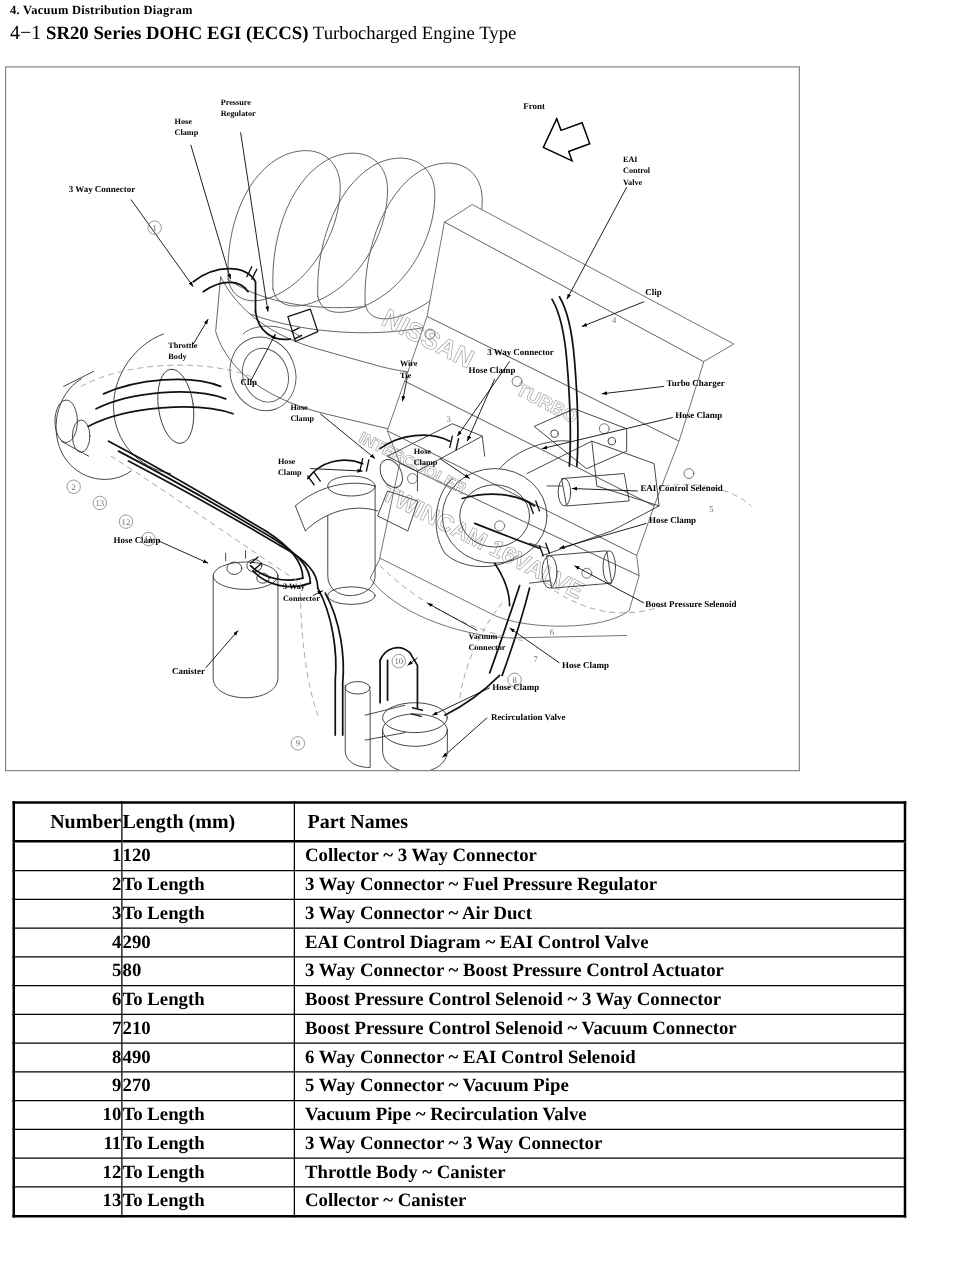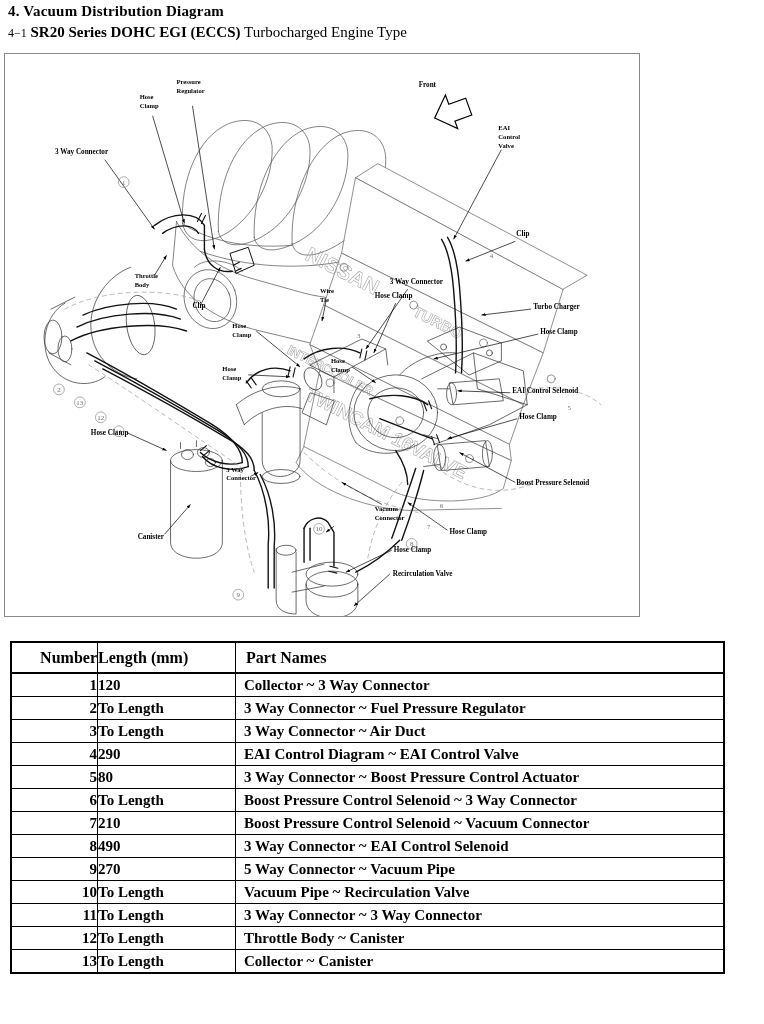--- a/index.html
+++ b/index.html
@@ -1,23 +1,23 @@
 <!DOCTYPE html>
 <html><head>
 <meta charset="utf-8">
 <style>
   html,body{margin:0;padding:0;background:#fff;}
   body{width:764px;height:1024px;font-family:"Liberation Serif",serif;color:#000;
        position:relative;overflow:hidden;}
 
   
   #header{position:absolute;left:0;top:0;width:764px;}
-  .h-line1{font-size:15px;font-weight:bold;padding:3px 0 0 8px;letter-spacing:.2px;}
+  .h-line1{font-size:10px;font-weight:bold;padding:3px 0 0 8px;letter-spacing:.2px;}
   .h-line2{font-size:15px;padding:4px 0 0 8px;white-space:nowrap;}
-  .h-line2 .sec{font-weight:normal;font-size:12px;}
+  .h-line2 .sec{font-weight:normal;font-size:16px;}
   .h-line2 .bold{font-weight:bold;}
   .h-line2 .reg{font-weight:normal;margin-top:20px;}
 
   
   #diagram-frame{position:absolute;left:4px;top:53px;width:636px;height:564px;
        border:1px solid #8a8a8a;background:#fff;box-sizing:border-box;}
   #diagram-svg{position:absolute;left:0;top:0;width:100%;height:100%;display:block;}
 
   
   .lbl{font-family:"Liberation Serif",serif;font-size:7.2px;font-weight:bold;fill:#000;}
@@ -401,21 +401,21 @@
         <td class="c-part">Boost Pressure Control Selenoid ~ 3 Way Connector</td>
       </tr>
       <tr>
         <td class="c-num">7</td>
         <td class="c-len">210</td>
         <td class="c-part">Boost Pressure Control Selenoid ~ Vacuum Connector</td>
       </tr>
       <tr>
         <td class="c-num">8</td>
         <td class="c-len">490</td>
-        <td class="c-part">3 Way Connector ~ EAI Control Selenoid</td>
+        <td class="c-part">6 Way Connector ~ EAI Control Selenoid</td>
       </tr>
       <tr>
         <td class="c-num">9</td>
         <td class="c-len">270</td>
         <td class="c-part">5 Way Connector ~ Vacuum Pipe</td>
       </tr>
       <tr>
         <td class="c-num">10</td>
         <td class="c-len">To Length</td>
         <td class="c-part">Vacuum Pipe ~ Recirculation Valve</td>

